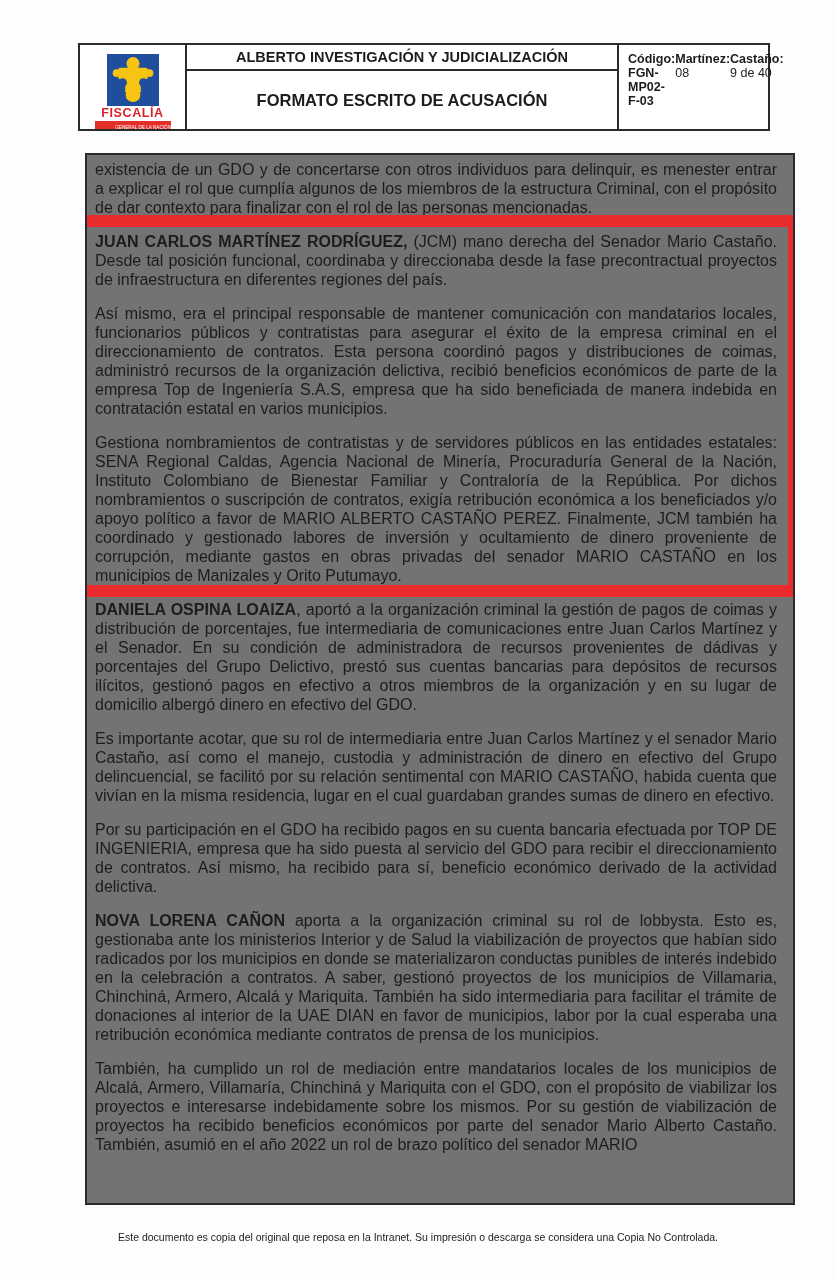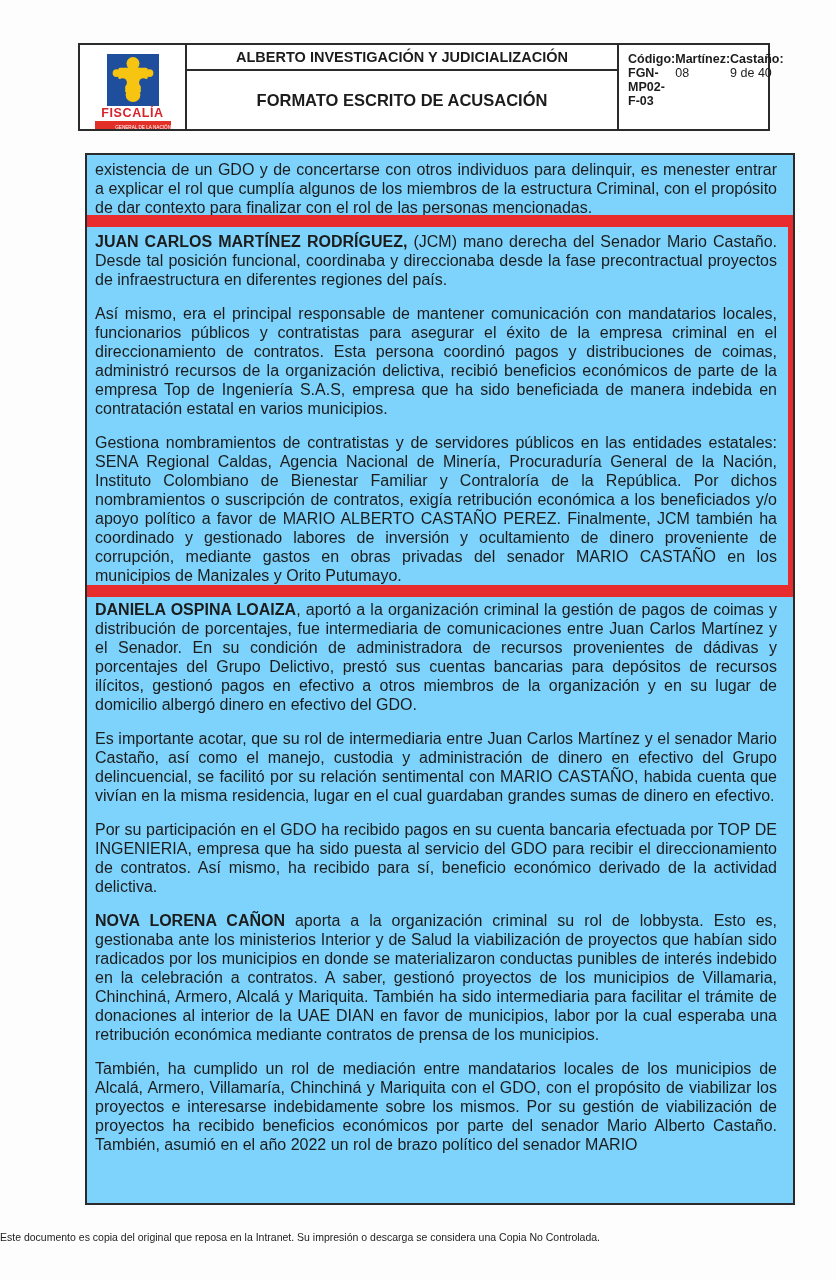--- a/index.html
+++ b/index.html
@@ -45,38 +45,38 @@
     width:151px; flex:0 0 151px; border-left:2px solid #2b2b2b; box-sizing:border-box;
     display:flex; justify-content:space-between;
     padding:7px 9px; font-size:12.5px; line-height:14px;
   }
   .meta-line .lbl { font-weight:bold; }
   .meta-line.codigo { font-weight:bold; }
   
   .content-box {
     position:absolute; left:85px; top:153px; width:710px; height:1052px;
     border:2px solid #2b2b2b; box-sizing:border-box;
-    padding:4px 16px 0 8px; overflow:hidden; background:#7dd3fc;
+    padding:4px 16px 0 8px; overflow:hidden; background:#737373;
   }
   .content-box p {
     margin:0 0 15px 0; font-size:16px; line-height:19px;
     text-align:justify;
   }
   .content-box p:first-child { margin-top:1px; }
   .lead { font-weight:bold;margin-top:20px; }
   .red-highlight { position:relative; }
   .red-highlight::before {
     content:""; position:absolute; pointer-events:none; z-index:3;
     left:-33px; right:-23px; top:-17px; bottom:-12px;
     border:12px solid #e82c2e;
   }
   
   .page-footer {
     position:absolute; top:1231px; left:0; width:836px;
-    font-size:10.5px; line-height:12px; color:#222;
+    text-align:center; font-size:10.5px; line-height:12px; color:#222;
   }
 </style>
 </head>
 <body>
 
 <div class="header-table">
   <div class="logo-cell">
     <svg class="logo-mark" viewBox="0 0 60 60" xmlns="http://www.w3.org/2000/svg">
       <rect x="0" y="0" width="60" height="60" fill="#1e4e9c"></rect>
       <circle cx="30" cy="11" r="7.5" fill="#f7c511"></circle>

